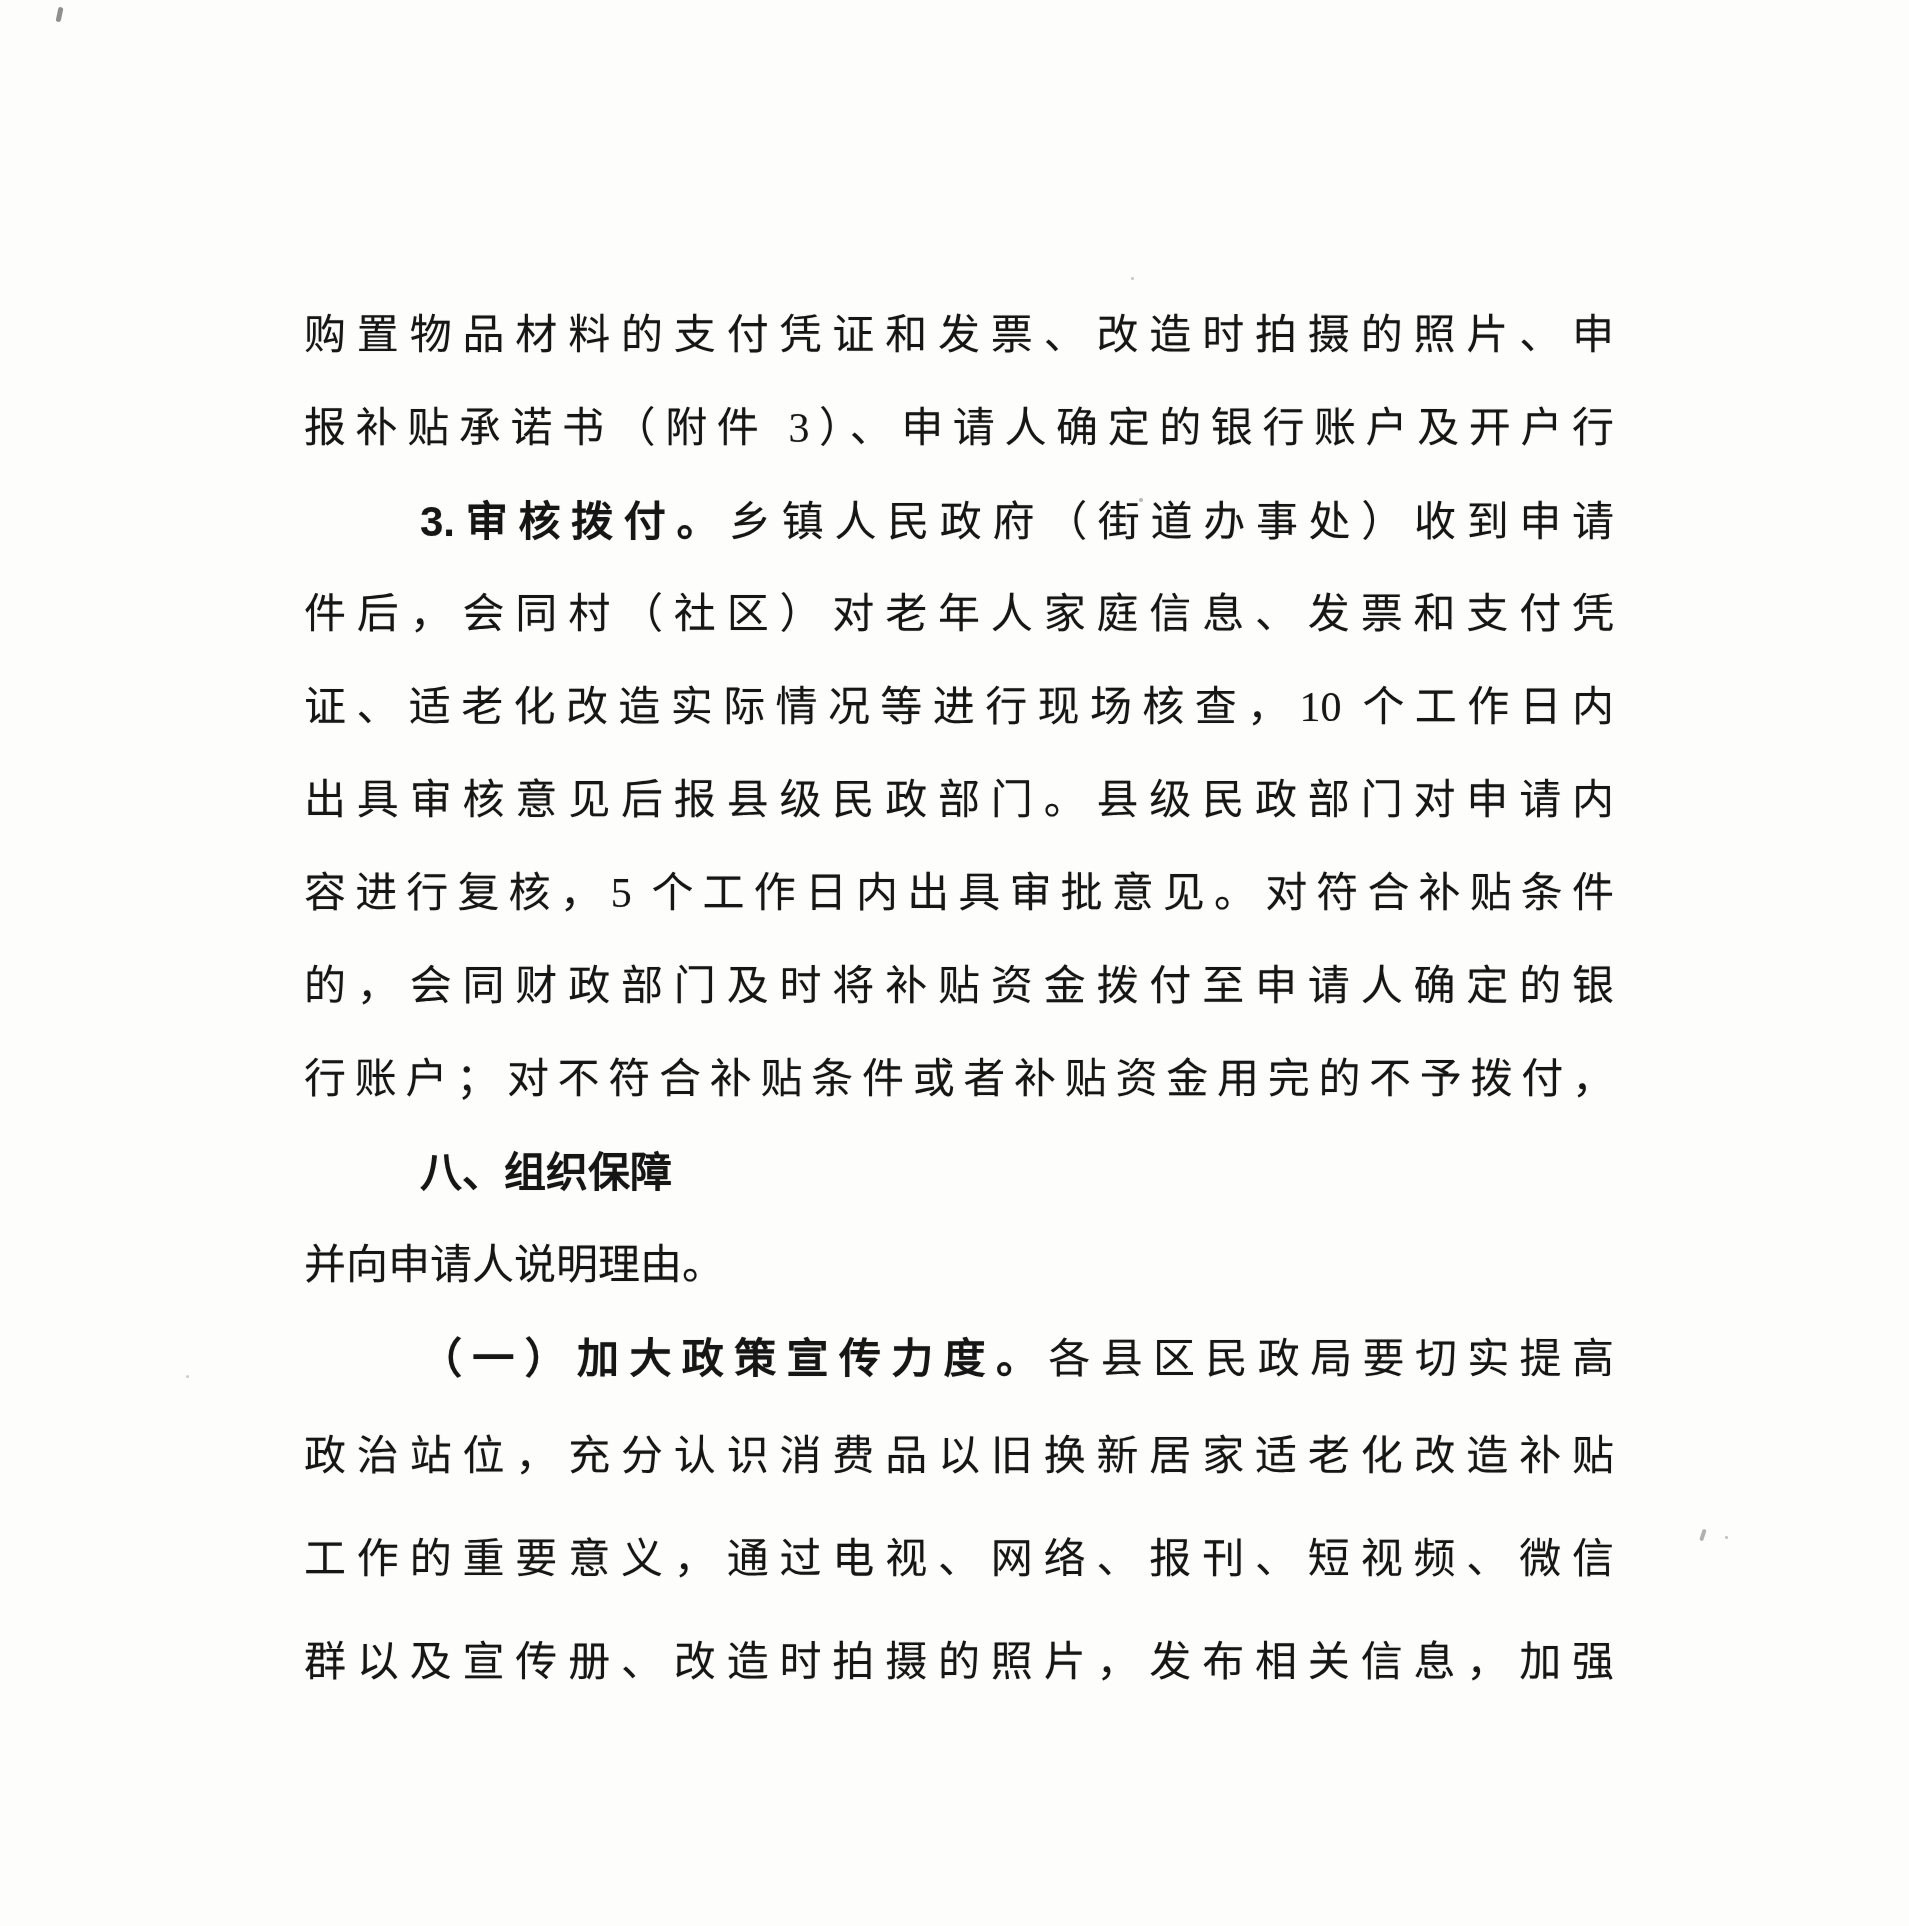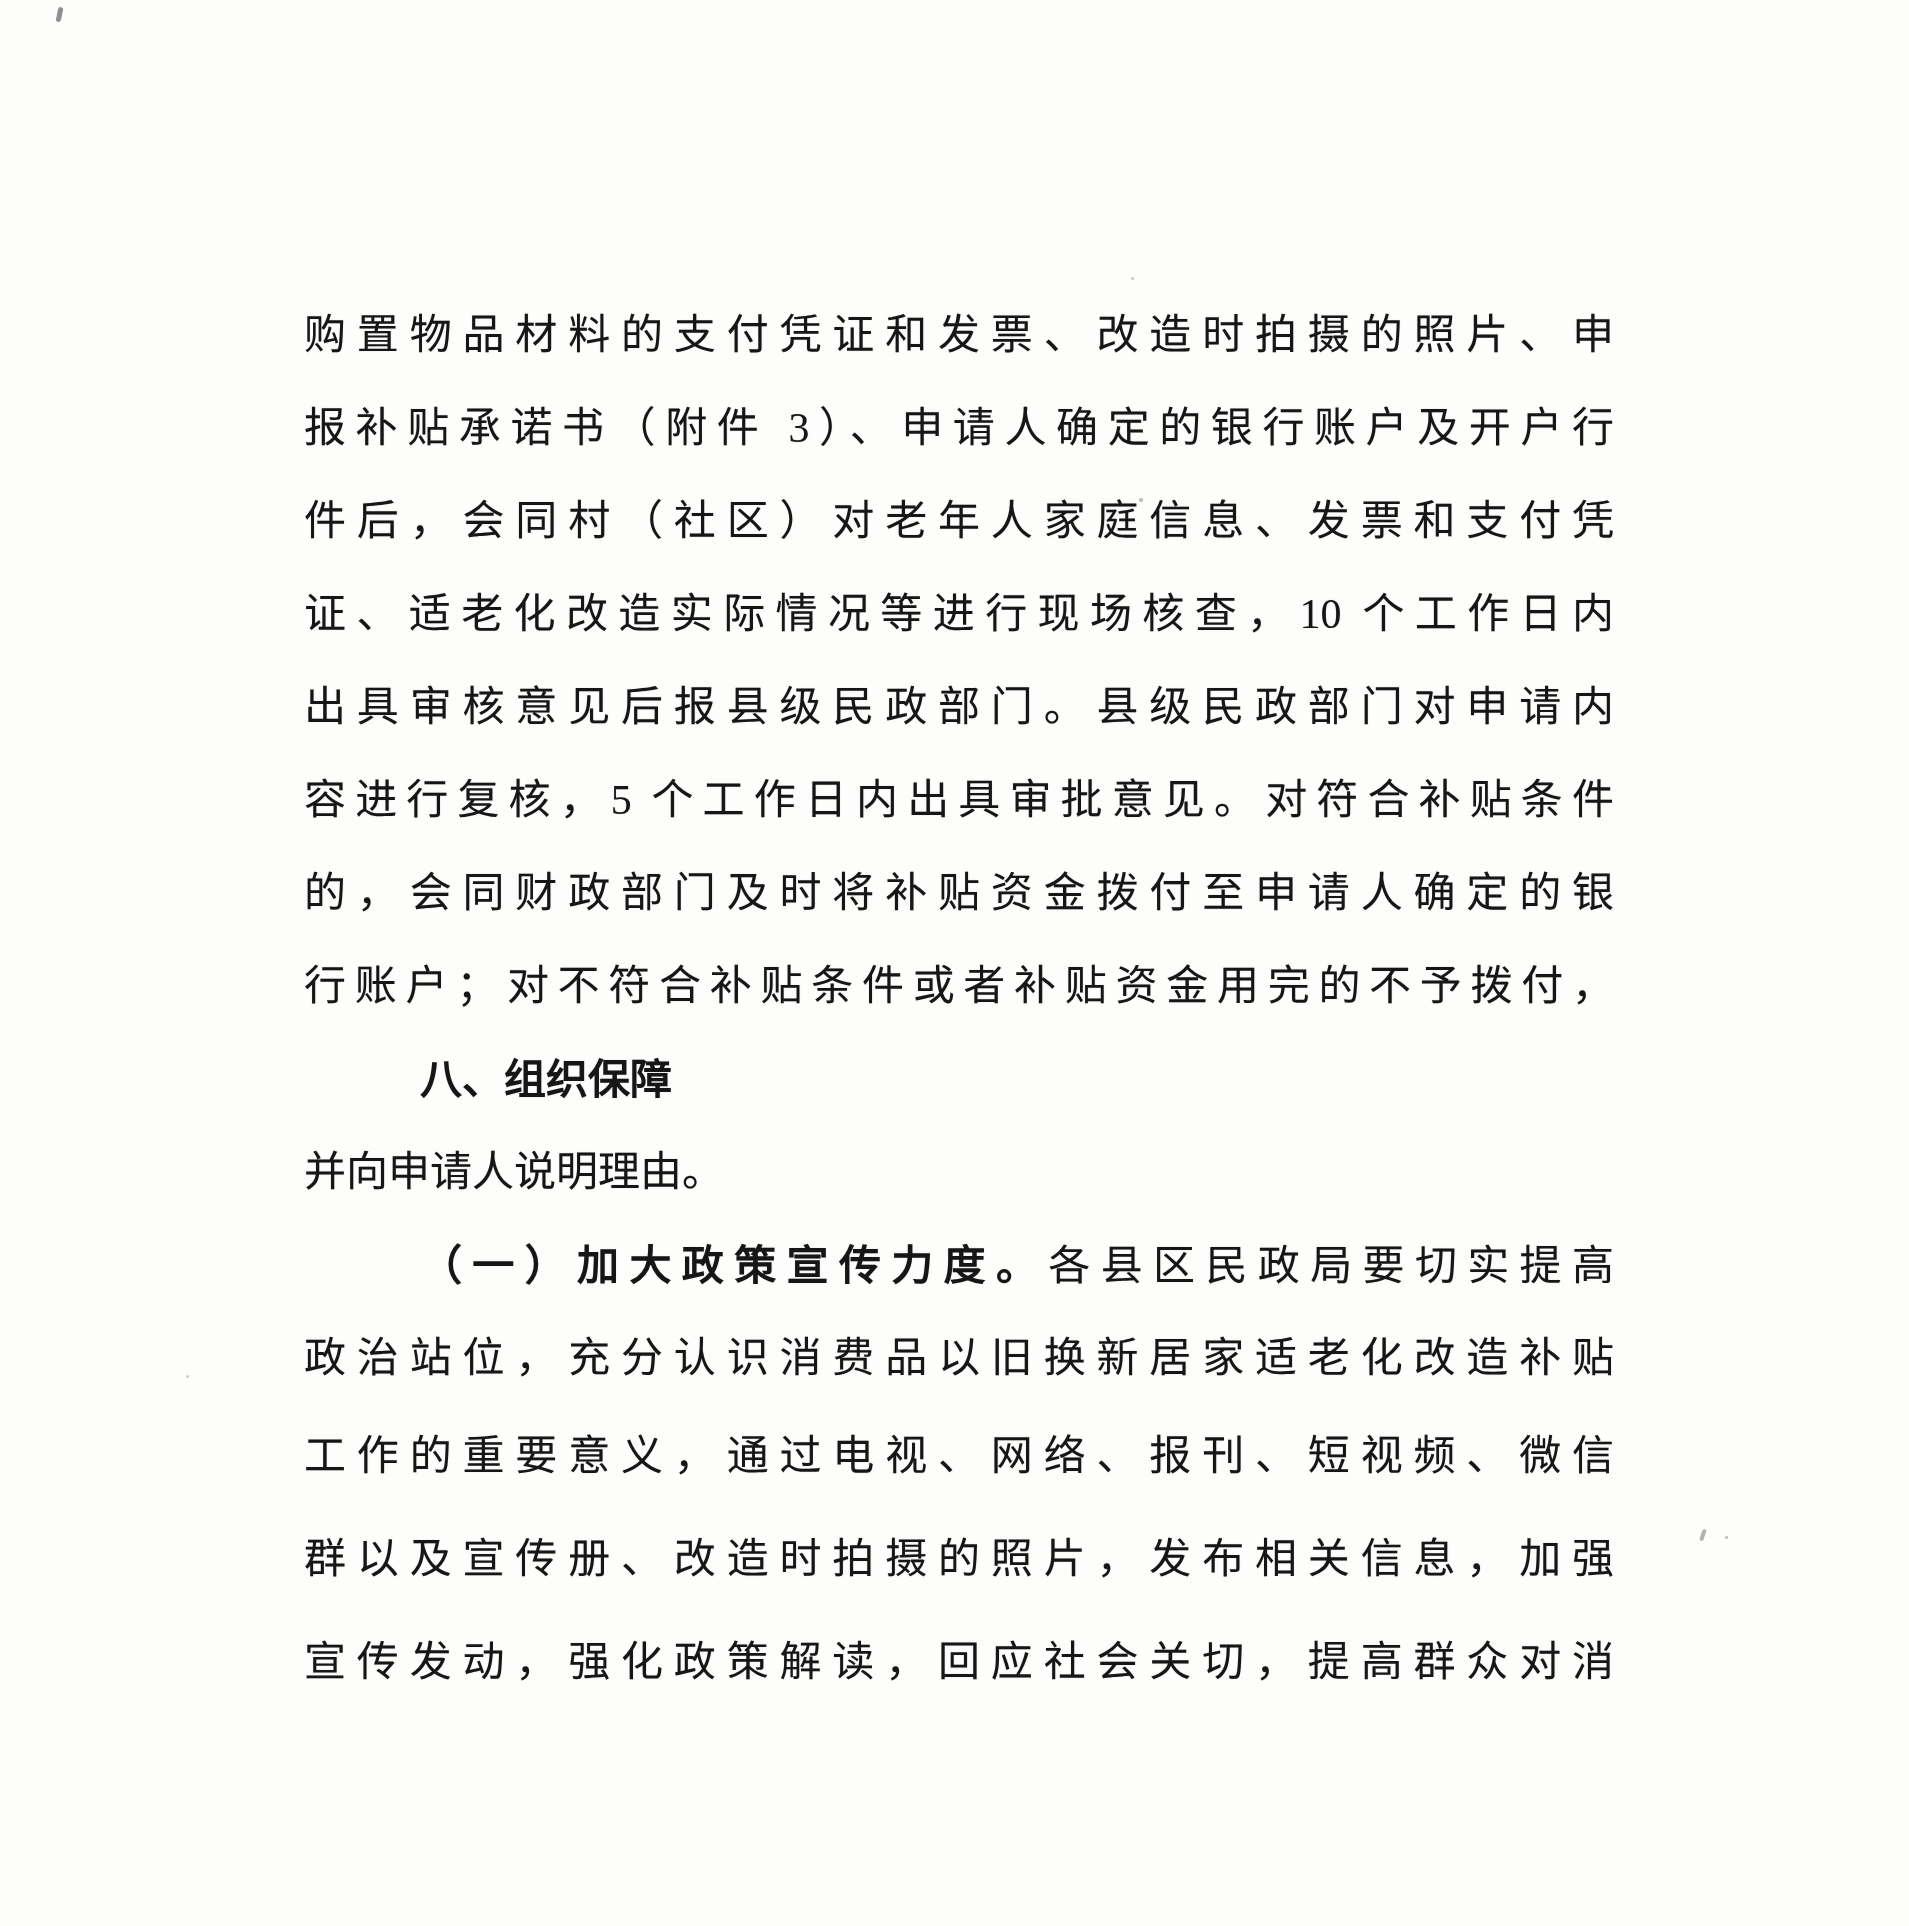--- a/index.html
+++ b/index.html
@@ -60,33 +60,33 @@
   #sp5 { left: 186px;  top: 1375px; width: 3.1px;  height: 3.1px;  opacity: .30; }
   #sp6 { left: 1131px; top: 277px;  width: 2.7px;  height: 2.7px;  opacity: .30; }
 </style>
 </head>
 <body>
 
 <div class="page">
   <div class="text-block">
       <div class="line justify"><span>购置物品材料的支付凭证和发票、改造时拍摄的照片、申</span></div>
       <div class="line justify"><span>报补贴承诺书（附件 3）、申请人确定的银行账户及开户行</span></div>
+      <div class="line justify indent"><b>3.审核拨付。</b><span>乡镇人民政府（街道办事处）收到申请</span></div>
       <div class="line justify"><span>件后，会同村（社区）对老年人家庭信息、发票和支付凭</span></div>
       <div class="line justify"><span>证、适老化改造实际情况等进行现场核查，10 个工作日内</span></div>
       <div class="line justify"><span>出具审核意见后报县级民政部门。县级民政部门对申请内</span></div>
       <div class="line justify"><span>容进行复核，5 个工作日内出具审批意见。对符合补贴条件</span></div>
       <div class="line justify"><span>的，会同财政部门及时将补贴资金拨付至申请人确定的银</span></div>
       <div class="line justify"><span>行账户；对不符合补贴条件或者补贴资金用完的不予拨付，</span></div>
       <div class="line indent heading"><span style="font-family: &quot;Liberation Sans&quot;, sans-serif; font-weight: 600;">八、组织保障</span></div>
       <div class="line"><span>并向申请人说明理由。</span></div>
       <div class="line justify indent"><b>（一）加大政策宣传力度。</b><span>各县区民政局要切实提高</span></div>
       <div class="line justify"><span>政治站位，充分认识消费品以旧换新居家适老化改造补贴</span></div>
       <div class="line justify"><span>工作的重要意义，通过电视、网络、报刊、短视频、微信</span></div>
       <div class="line justify"><span>群以及宣传册、改造时拍摄的照片，发布相关信息，加强</span></div>
-      <div class="line justify"><span>宣传发动，强化政策解读，回应社会关切，提高群众对消</span></div>
       <div class="line justify"></div>
     </div>
 
   <div class="speck" id="sp1"></div>
   <div class="speck" id="sp2"></div>
   <div class="speck" id="sp3"></div>
   <div class="speck" id="sp4"></div>
   <div class="speck" id="sp5"></div>
   <div class="speck" id="sp6"></div>
 </div>

